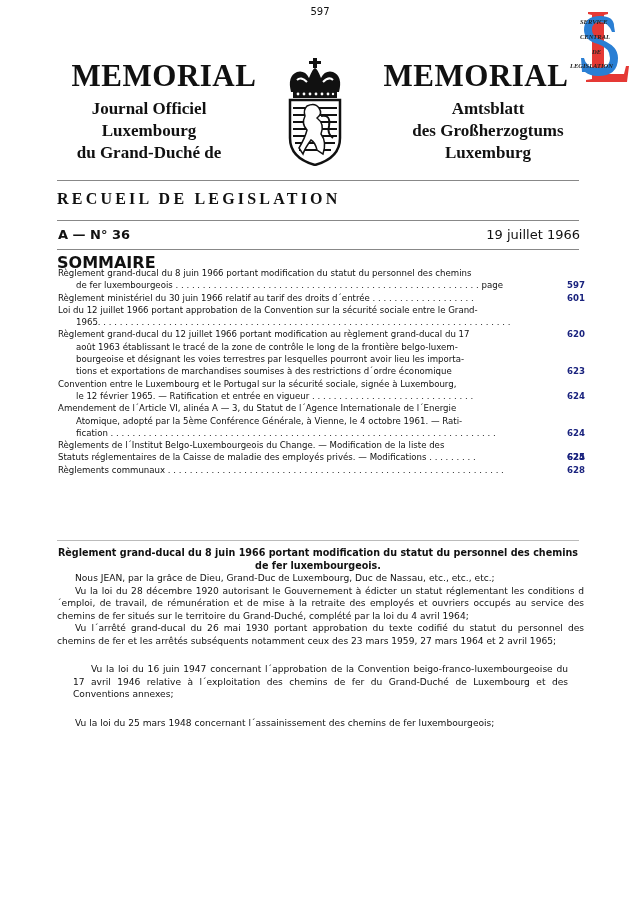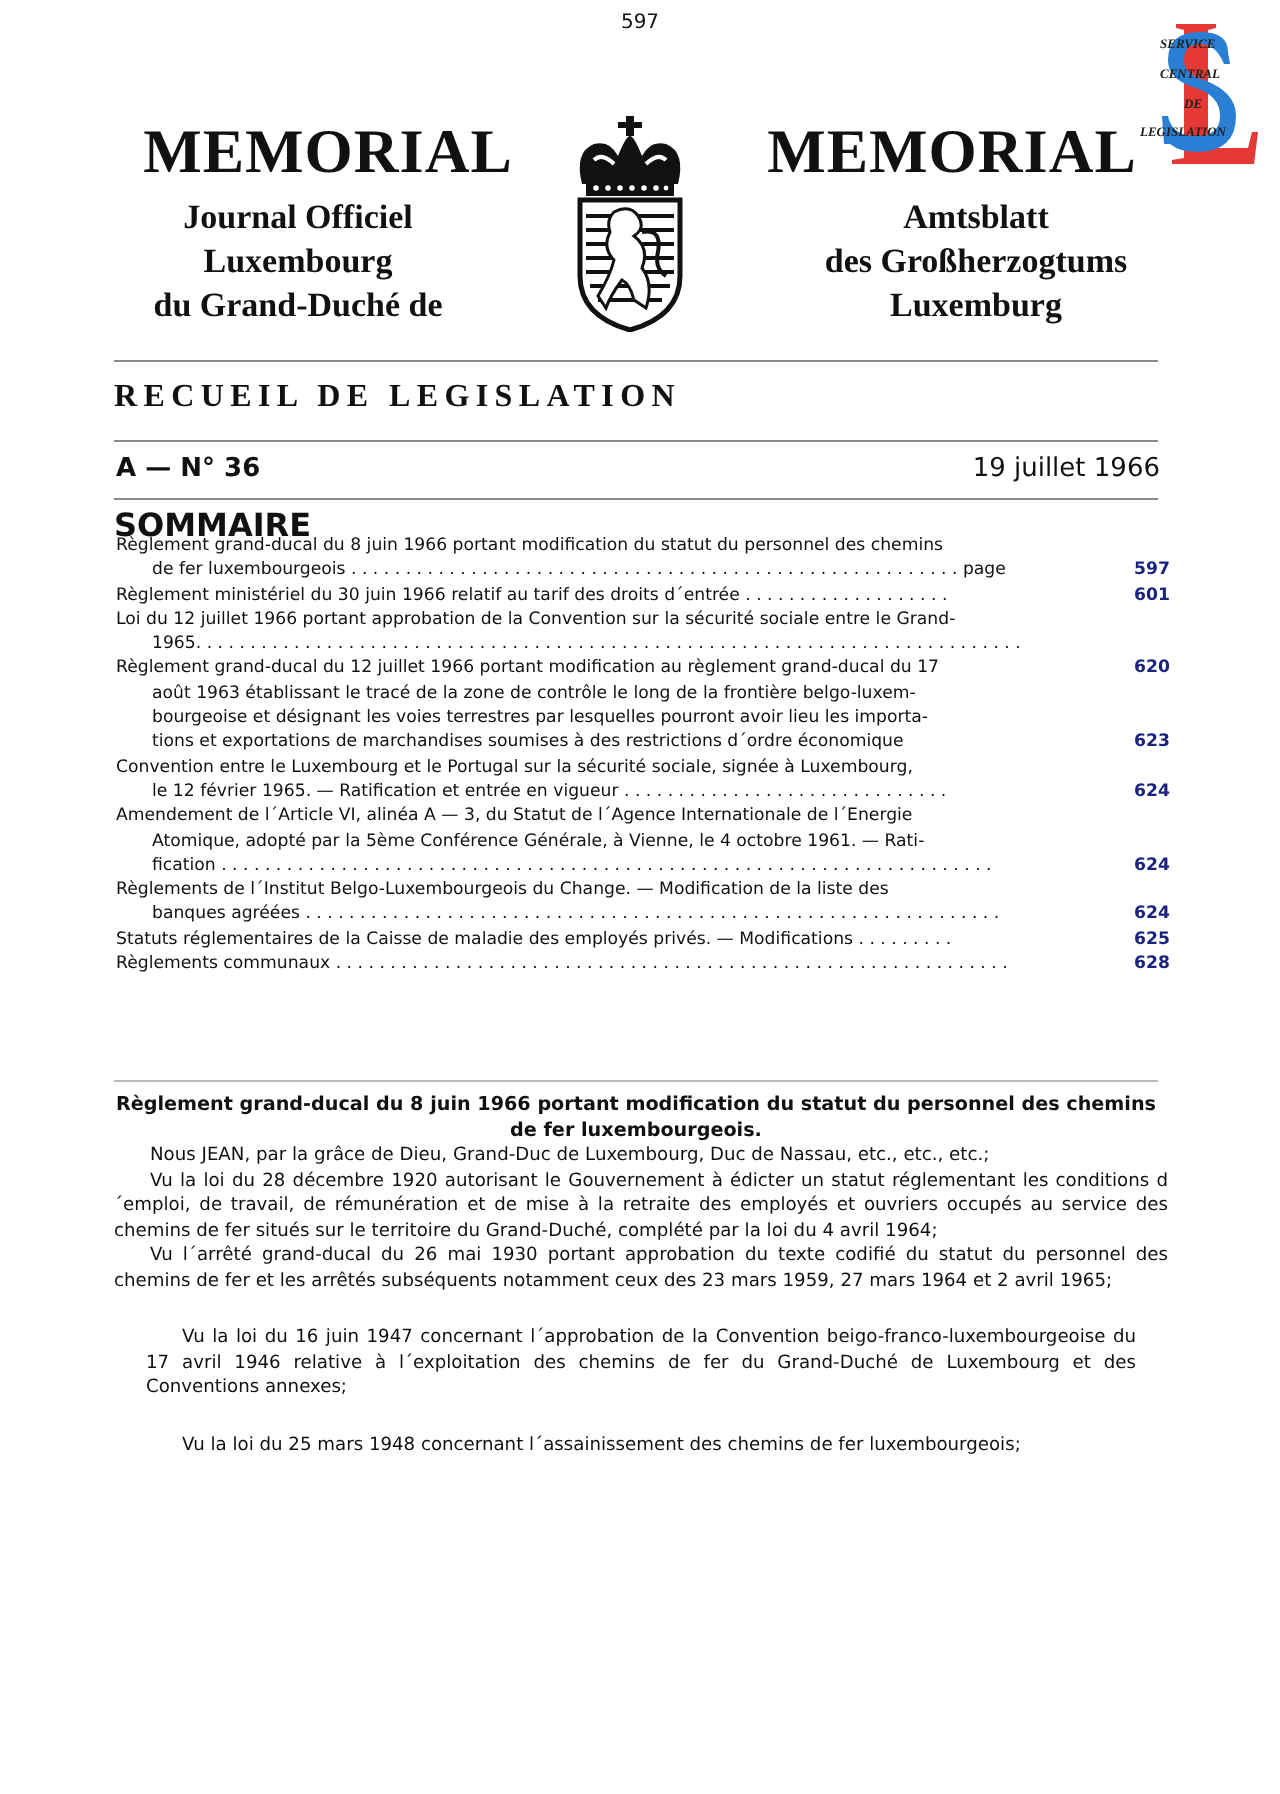--- a/index.html
+++ b/index.html
@@ -146,21 +146,20 @@
     <span class="toc-page" style="top:12.3px">624</span>
   </div>
   <div class="toc-entry">
     <div class="toc-line">Amendement de l´Article VI, alinéa A — 3, du Statut de l´Agence Internationale de l´Energie</div>
     <div class="toc-line cont">Atomique, adopté par la 5ème Conférence Générale, à Vienne, le 4 octobre 1961. — Rati-</div>
     <div class="toc-line cont">fication . . . . . . . . . . . . . . . . . . . . . . . . . . . . . . . . . . . . . . . . . . . . . . . . . . . . . . . . . . . . . . . . . . . . . . .</div>
     <span class="toc-page" style="top:24.6px">624</span>
   </div>
   <div class="toc-entry">
     <div class="toc-line">Règlements de l´Institut Belgo-Luxembourgeois du Change. — Modification de la liste des</div>
-    <div class="toc-line cont">banques agréées . . . . . . . . . . . . . . . . . . . . . . . . . . . . . . . . . . . . . . . . . . . . . . . . . . . . . . . . . . . . . . . .</div>
     <span class="toc-page" style="top:12.3px">624</span>
   </div>
   <div class="toc-entry">
     <div class="toc-line">Statuts réglementaires de la Caisse de maladie des employés privés. — Modifications . . . . . . . . .</div>
     <span class="toc-page" style="top:0">625</span>
   </div>
   <div class="toc-entry">
     <div class="toc-line">Règlements communaux . . . . . . . . . . . . . . . . . . . . . . . . . . . . . . . . . . . . . . . . . . . . . . . . . . . . . . . . . . . . . .</div>
     <span class="toc-page" style="top:0">628</span>
   </div>
@@ -168,14 +167,14 @@
 
 <div id="rule4" class="abs rule"></div>
 
 <div id="article-title" class="abs sans">Règlement grand-ducal du 8 juin 1966 portant modification du statut du personnel des chemins de fer luxembourgeois.</div>
 
 <div id="body-text" class="abs sans">
   <p class="para" style="margin:0">Nous JEAN, par la grâce de Dieu, Grand-Duc de Luxembourg, Duc de Nassau, etc., etc., etc.;</p>
   <p class="para" style="margin:0">Vu la loi du 28 décembre 1920 autorisant le Gouvernement à édicter un statut réglementant les conditions d´emploi, de travail, de rémunération et de mise à la retraite des employés et ouvriers occupés au service des chemins de fer situés sur le territoire du Grand-Duché, complété par la loi du 4 avril 1964;</p>
   <p class="para" style="margin:0">Vu l´arrêté grand-ducal du 26 mai 1930 portant approbation du texte codifié du statut du personnel des chemins de fer et les arrêtés subséquents notamment ceux des 23 mars 1959, 27 mars 1964 et 2 avril 1965;</p>
   <p class="para" style="margin:16px">Vu la loi du 16 juin 1947 concernant l´approbation de la Convention beigo-franco-luxembourgeoise du 17 avril 1946 relative à l´exploitation des chemins de fer du Grand-Duché de Luxembourg et des Conventions annexes;</p>
-  <p class="para" style="margin:16px">Vu la loi du 25 mars 1948 concernant l´assainissement des chemins de fer luxembourgeois;</p>
+  <p class="para" style="margin:0">Vu la loi du 25 mars 1948 concernant l´assainissement des chemins de fer luxembourgeois;</p>
 </div>
 
 </body></html>

